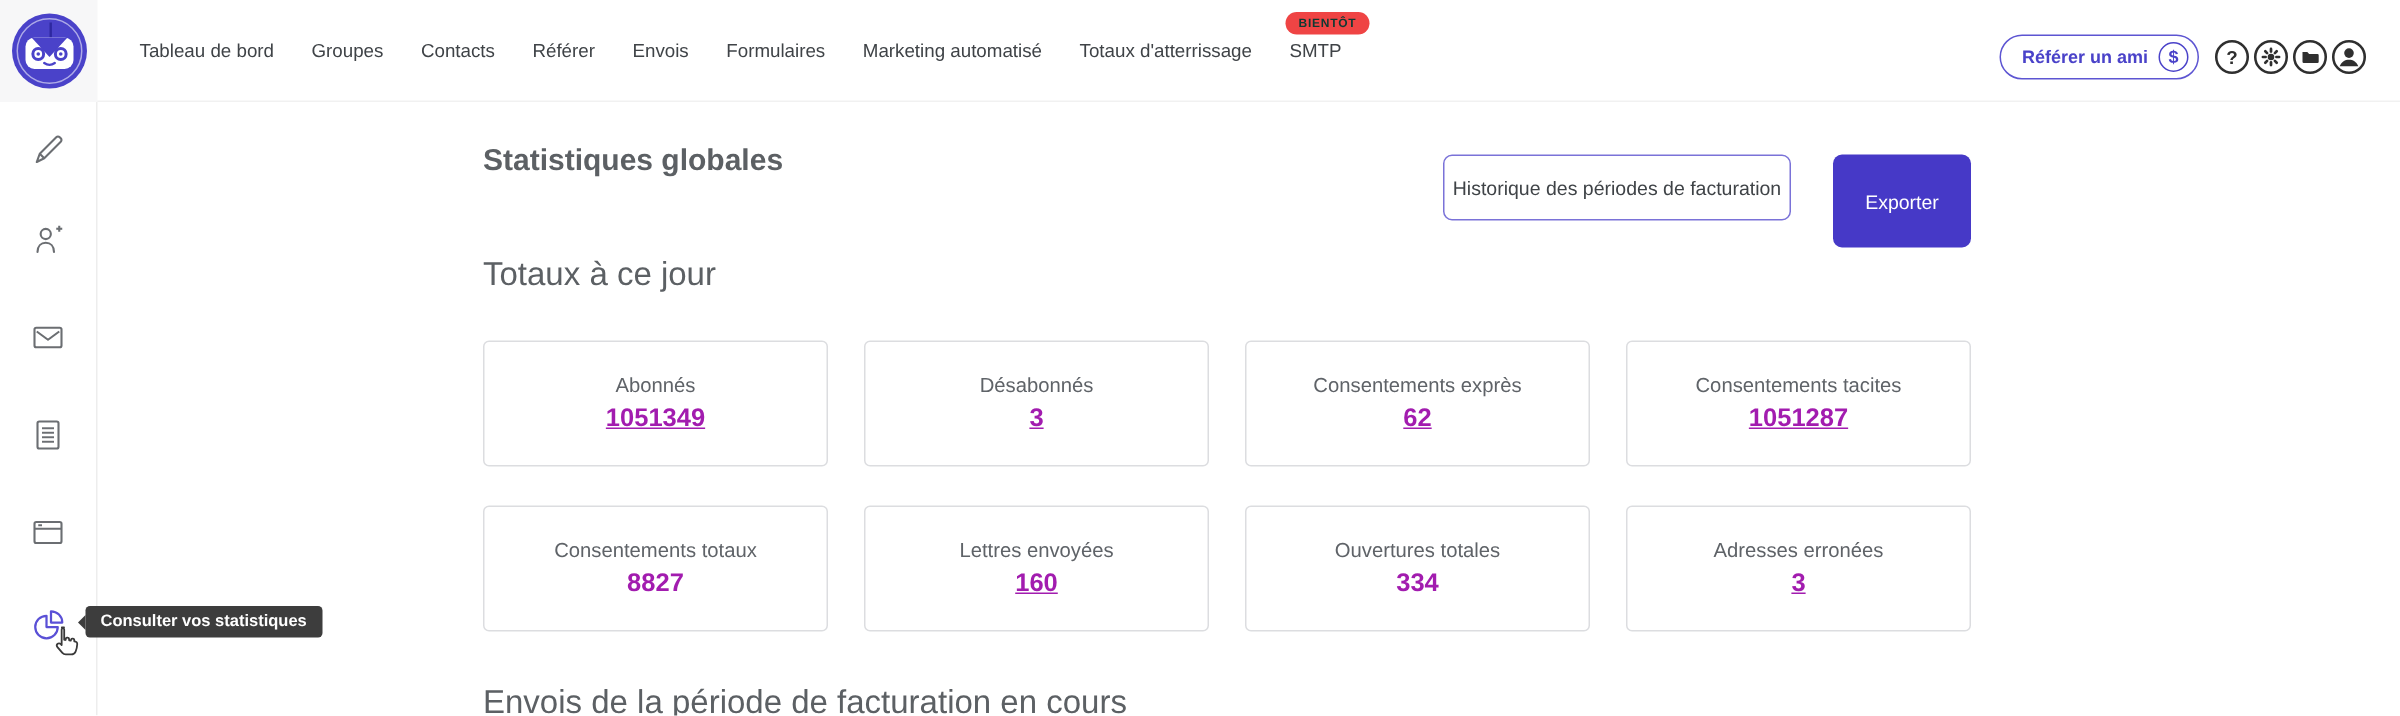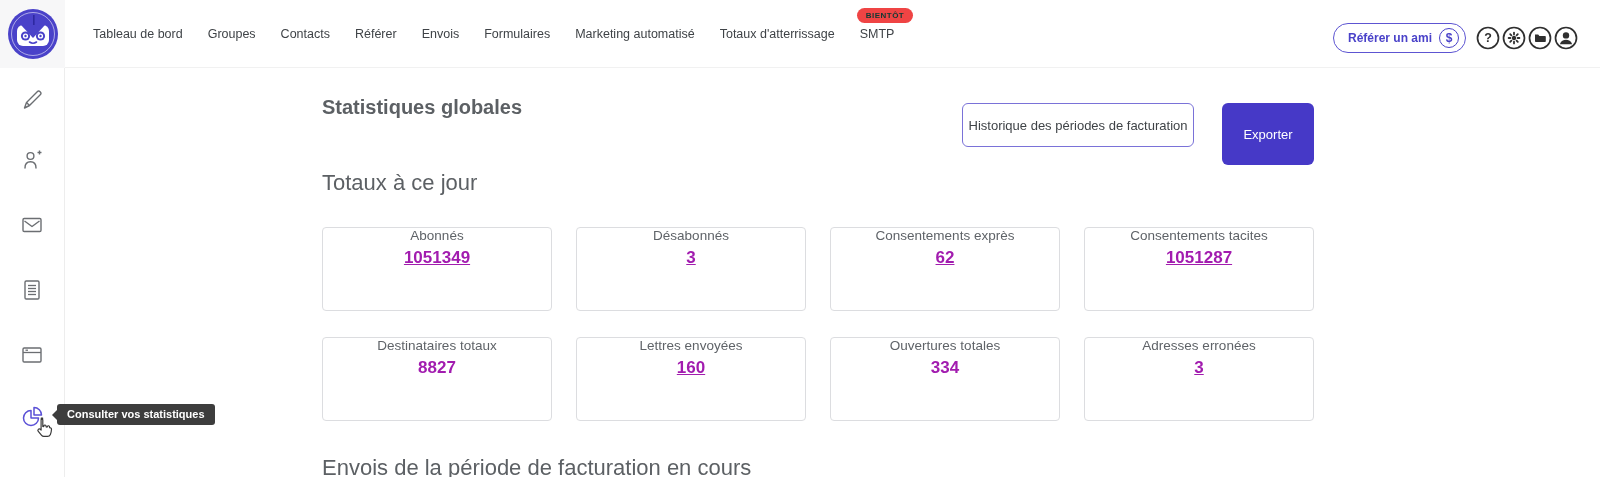--- a/index.html
+++ b/index.html
@@ -46,21 +46,21 @@
                  display:flex; align-items:center; justify-content:center; cursor:pointer;
                  font-family:"Liberation Sans", sans-serif; }
   .btn-primary { position:absolute; left:1222px; top:103px; width:92px; height:62px; background:#4639c7;
                  border:none; border-radius:6px; font-size:13px; color:#fff; display:flex;
                  align-items:center; justify-content:center; cursor:pointer;
                  font-family:"Liberation Sans", sans-serif; }
   .section-title { position:absolute; left:322px; font-size:22px; color:#5c6064; font-weight:400; }
   .cards { position:absolute; left:322px; top:227px; display:grid;
            grid-template-columns:repeat(4,230px); grid-column-gap:24px; grid-row-gap:26px; }
   .card { width:230px; height:84px; background:#fff; border:1px solid #dcdde0; border-radius:4px;
-          display:flex; flex-direction:column; align-items:center; gap:5px; }
+          display:flex; flex-direction:column; align-items:center; justify-content:center; gap:5px; }
   .card-label { font-size:13.5px; color:#5f6368; }
   .card-value { font-size:17px; color:#a21caf; font-weight:bold; text-decoration:none; }
   .card-value.linked { text-decoration:underline; cursor:pointer; }
 </style>
 </head>
 <body>
 
 <div class="page">
 
   <div class="topbar">
@@ -189,21 +189,21 @@
     </div>
     <div class="card">
       <div class="card-label">Consentements exprès</div>
       <a class="card-value linked">62</a>
     </div>
     <div class="card">
       <div class="card-label">Consentements tacites</div>
       <a class="card-value linked">1051287</a>
     </div>
     <div class="card">
-      <div class="card-label">Destinataires totaux</div>
+      <div class="card-label">Consentements totaux</div>
       <a class="card-value">8827</a>
     </div>
     <div class="card">
       <div class="card-label">Lettres envoyées</div>
       <a class="card-value linked">160</a>
     </div>
     <div class="card">
       <div class="card-label">Ouvertures totales</div>
       <a class="card-value">334</a>
     </div>

